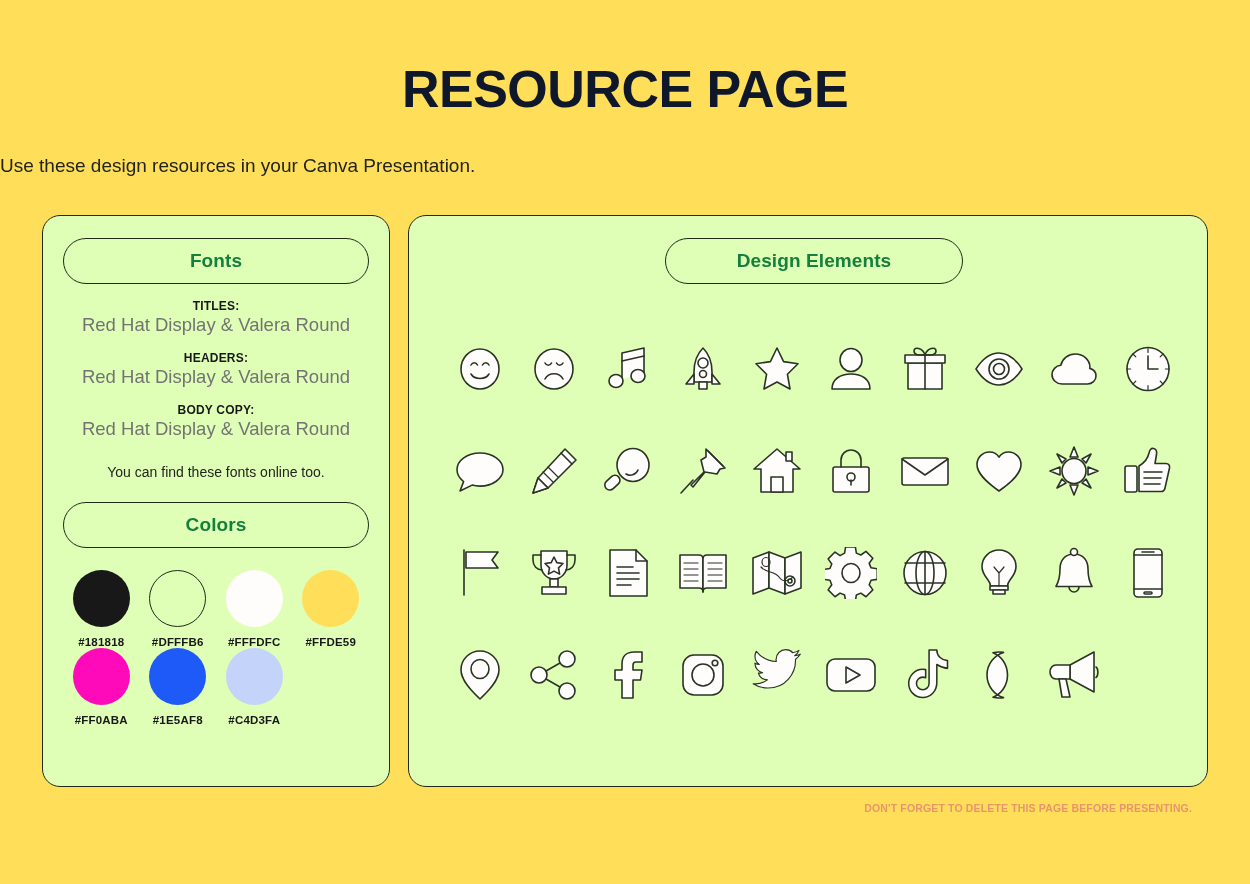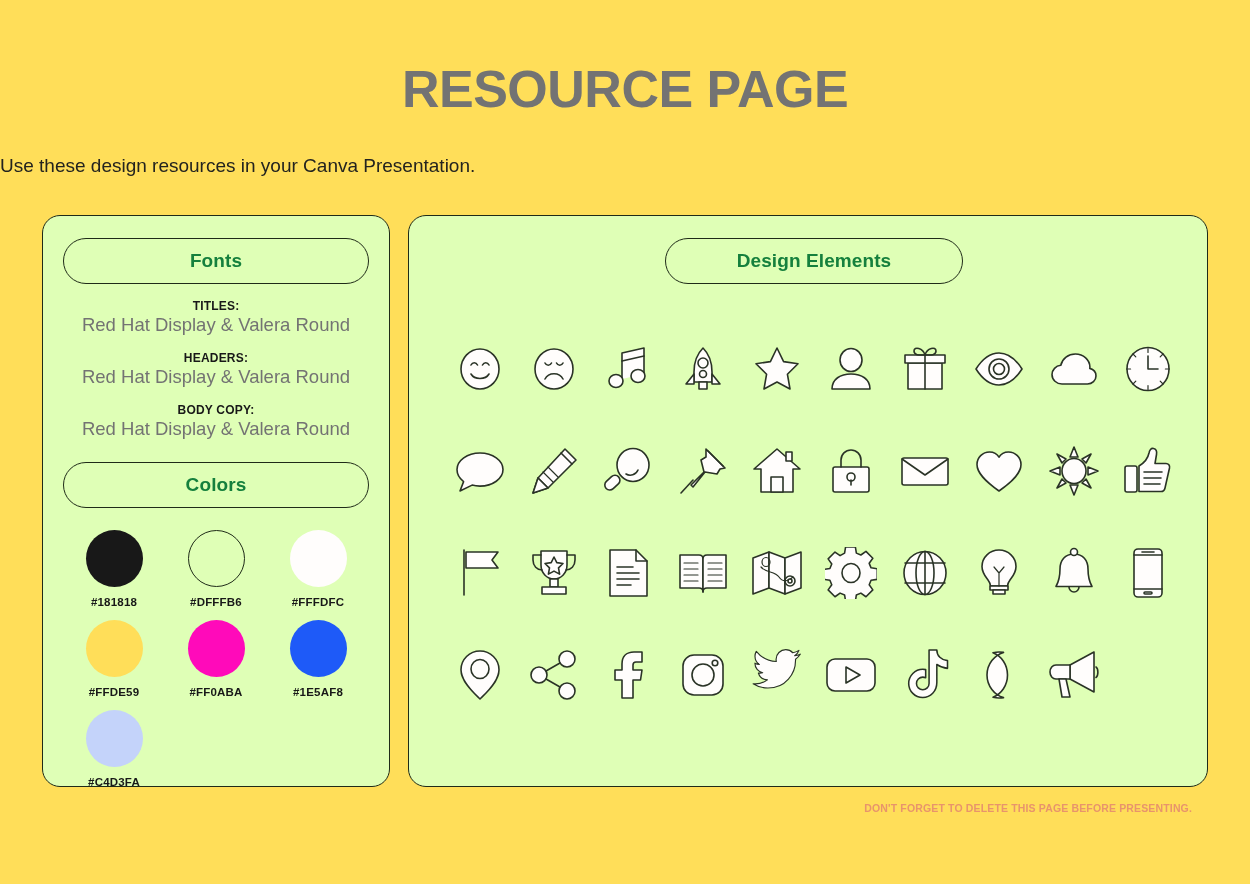--- a/index.html
+++ b/index.html
@@ -17,21 +17,21 @@
     color: #181818;
     position: relative;
   }
 
   
   .page-title {
     text-align: center;
     font-size: 52px;
     font-weight: 700;
     letter-spacing: -0.5px;
-    color: #737373;
+    color: #0f172a;
     margin-top: 62px;
     line-height: 1.05;
   }
 
   .page-subtitle {
     text-align: left;
     font-size: 19px;
     font-weight: 400;
     color: #23231f;
     margin-top: 38px;
@@ -116,22 +116,21 @@
   .fonts-outro {
     text-align: center;
     font-size: 14px;
     margin-top: 24px;
     color: #23231f;
   }
 
   
   .swatch-grid {
     display: grid;
-    grid-template-columns: repeat(3, 1fr);
-    row-gap: 12px;
+    grid-template-columns: repeat(4, 1fr);
     margin-top: 22px;
   }
 
   .swatch-cell { text-align: center; }
 
   .swatch-dot {
     width: 57px;
     height: 57px;
     border-radius: 50%;
     margin: 0 auto;
@@ -216,20 +215,21 @@
     <div class="font-block">
       <div class="font-label">HEADERS:</div>
       <div class="font-value">Red Hat Display &amp; Valera Round</div>
     </div>
 
     <div class="font-block">
       <div class="font-label">BODY COPY:</div>
       <div class="font-value">Red Hat Display &amp; Valera Round</div>
     </div>
 
+    <div class="fonts-outro">You can find these fonts online too.</div>
 
     <div class="pill pill-colors">Colors</div>
 
     <div class="swatch-grid">
         <div class="swatch-cell">
           <div class="swatch-dot" style="background: rgb(24, 24, 24);"></div>
           <div class="swatch-hex">#181818</div>
         </div>
         <div class="swatch-cell">
           <div class="swatch-dot outlined" style="background: rgb(223, 255, 182);"></div>

